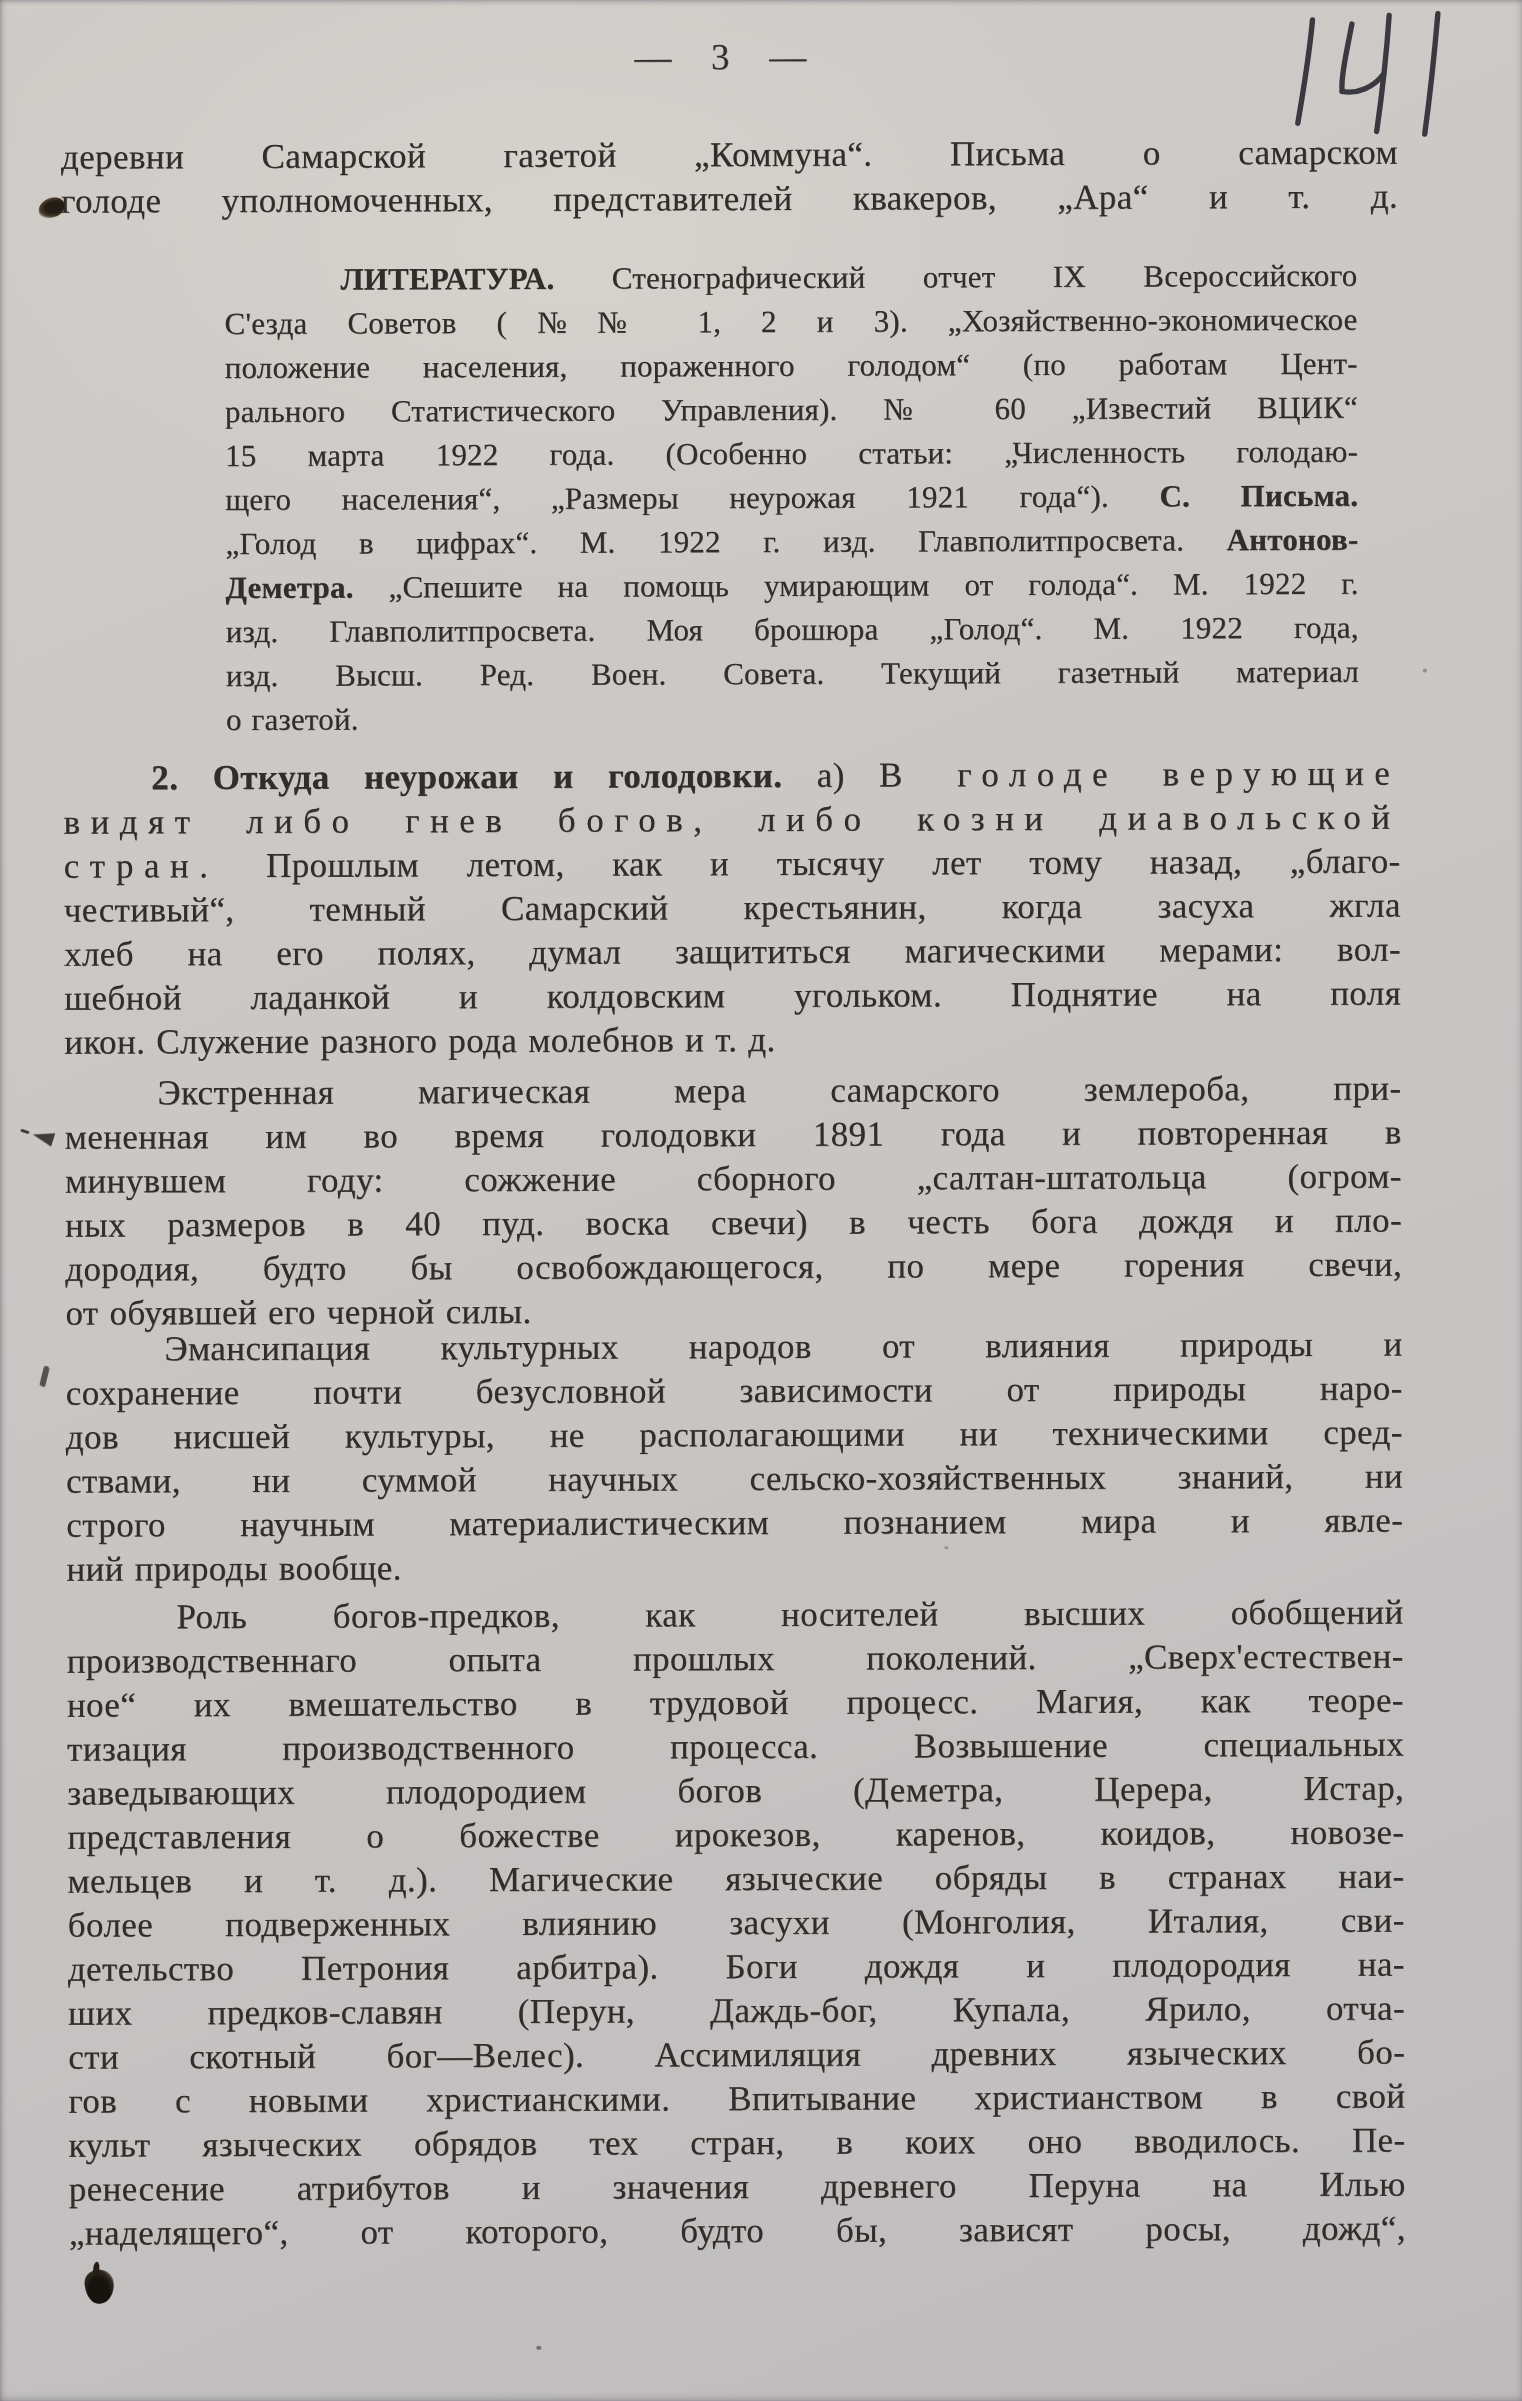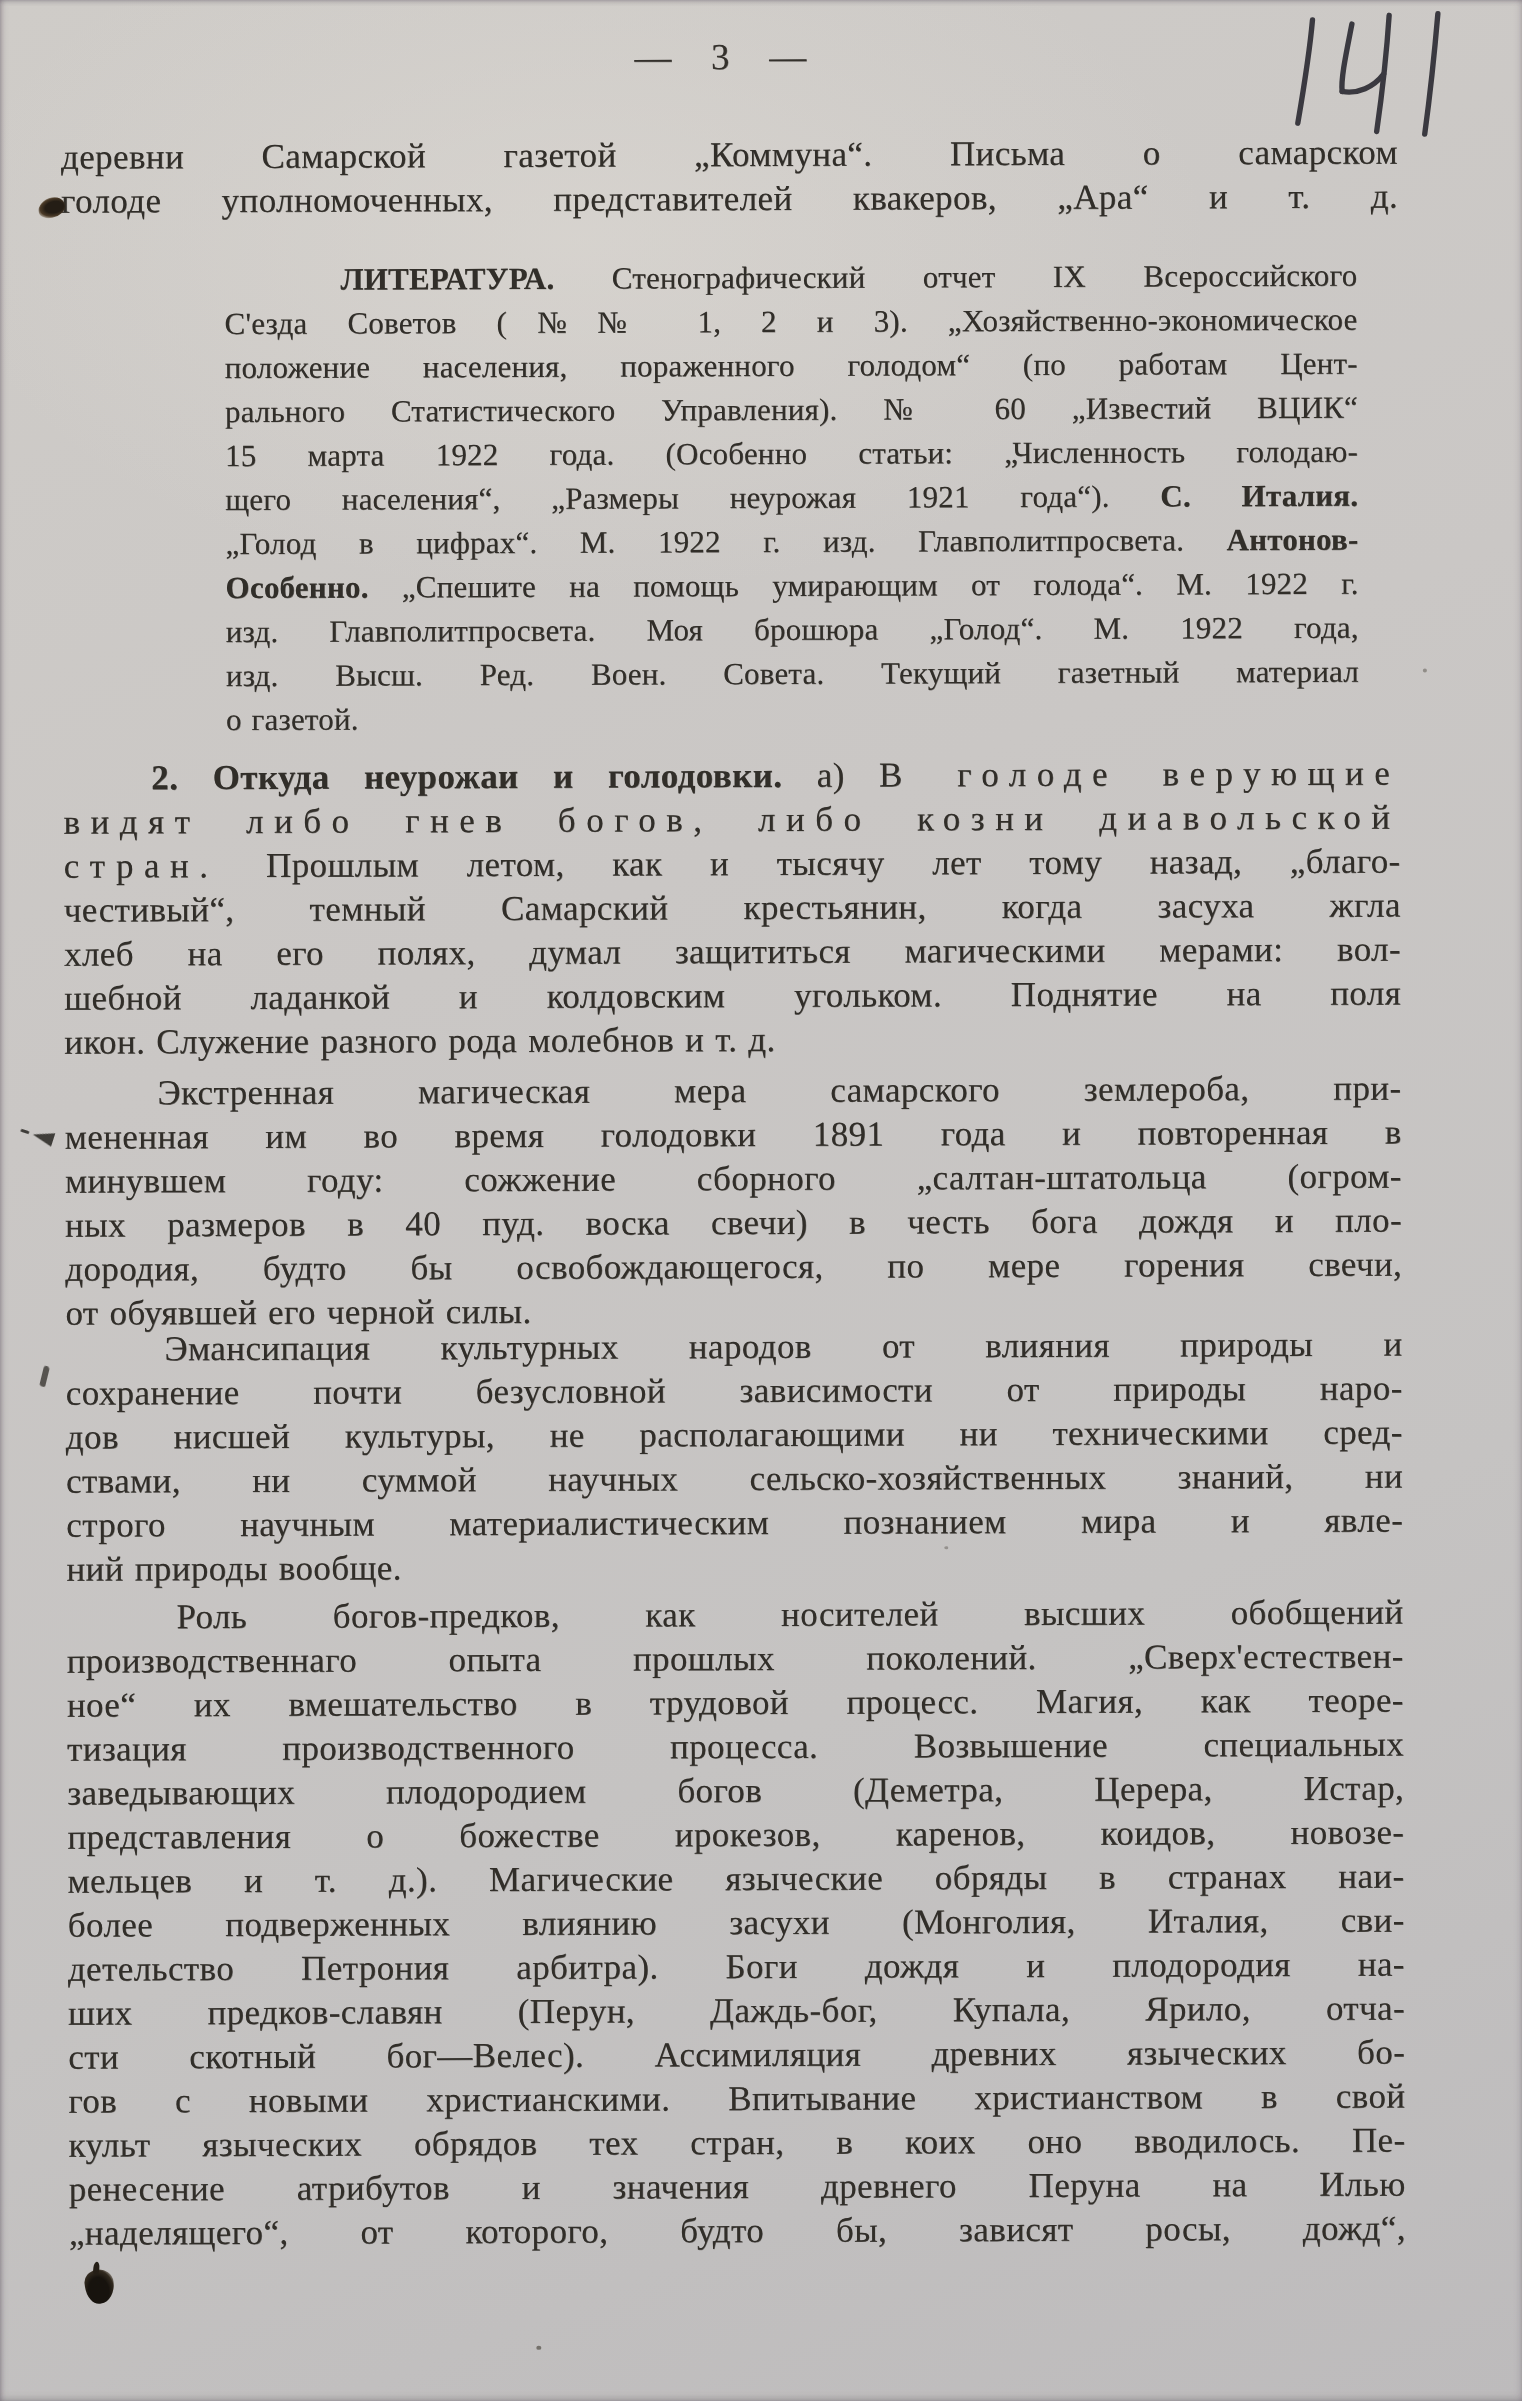--- a/index.html
+++ b/index.html
@@ -119,23 +119,23 @@
         <div class="par par-intro">
           <div class="line"><span>деревни Самарской газетой „Коммуна“. Письма о самарском</span></div>
           <div class="line"><span>голоде уполномоченных, представителей квакеров, „Ара“ и т. д.</span></div>
         </div>
         <div class="par par-literature">
           <div class="line"><span class="b">ЛИТЕРАТУРА.</span><span> Стенографический отчет IX Всероссийского</span></div>
           <div class="line"><span>С'езда Советов (№№ 1, 2 и 3). „Хозяйственно-экономическое</span></div>
           <div class="line"><span>положение населения, пораженного голодом“ (по работам Цент-</span></div>
           <div class="line"><span>рального Статистического Управления). № 60 „Известий ВЦИК“</span></div>
           <div class="line"><span>15 марта 1922 года. (Особенно статьи: „Численность голодаю-</span></div>
-          <div class="line"><span>щего населения“, „Размеры неурожая 1921 года“). </span><span class="b">С. Италия.</span></div>
+          <div class="line"><span>щего населения“, „Размеры неурожая 1921 года“). </span><span class="b">С. Письма.</span></div>
           <div class="line"><span>„Голод в цифрах“. М. 1922 г. изд. Главполитпросвета. </span><span class="b">Антонов-</span></div>
-          <div class="line"><span class="b">Особенно.</span><span> „Спешите на помощь умирающим от голода“. М. 1922 г.</span></div>
+          <div class="line"><span class="b">Деметра.</span><span> „Спешите на помощь умирающим от голода“. М. 1922 г.</span></div>
           <div class="line"><span>изд. Главполитпросвета. Моя брошюра „Голод“. М. 1922 года,</span></div>
           <div class="line"><span>изд. Высш. Ред. Воен. Совета. Текущий газетный материал</span></div>
           <div class="line last"><span>о газетой.</span></div>
         </div>
         <div class="par par-origins">
           <div class="line"><span class="b">2. Откуда неурожаи и голодовки.</span><span> а) </span><span class="sp">В голоде верующие</span></div>
           <div class="line"><span class="sp">видят либо гнев богов, либо козни диавольской</span></div>
           <div class="line"><span class="sp">стран.</span><span> Прошлым летом, как и тысячу лет тому назад, „благо-</span></div>
           <div class="line"><span>честивый“, темный Самарский крестьянин, когда засуха жгла</span></div>
           <div class="line"><span>хлеб на его полях, думал защититься магическими мерами: вол-</span></div>

